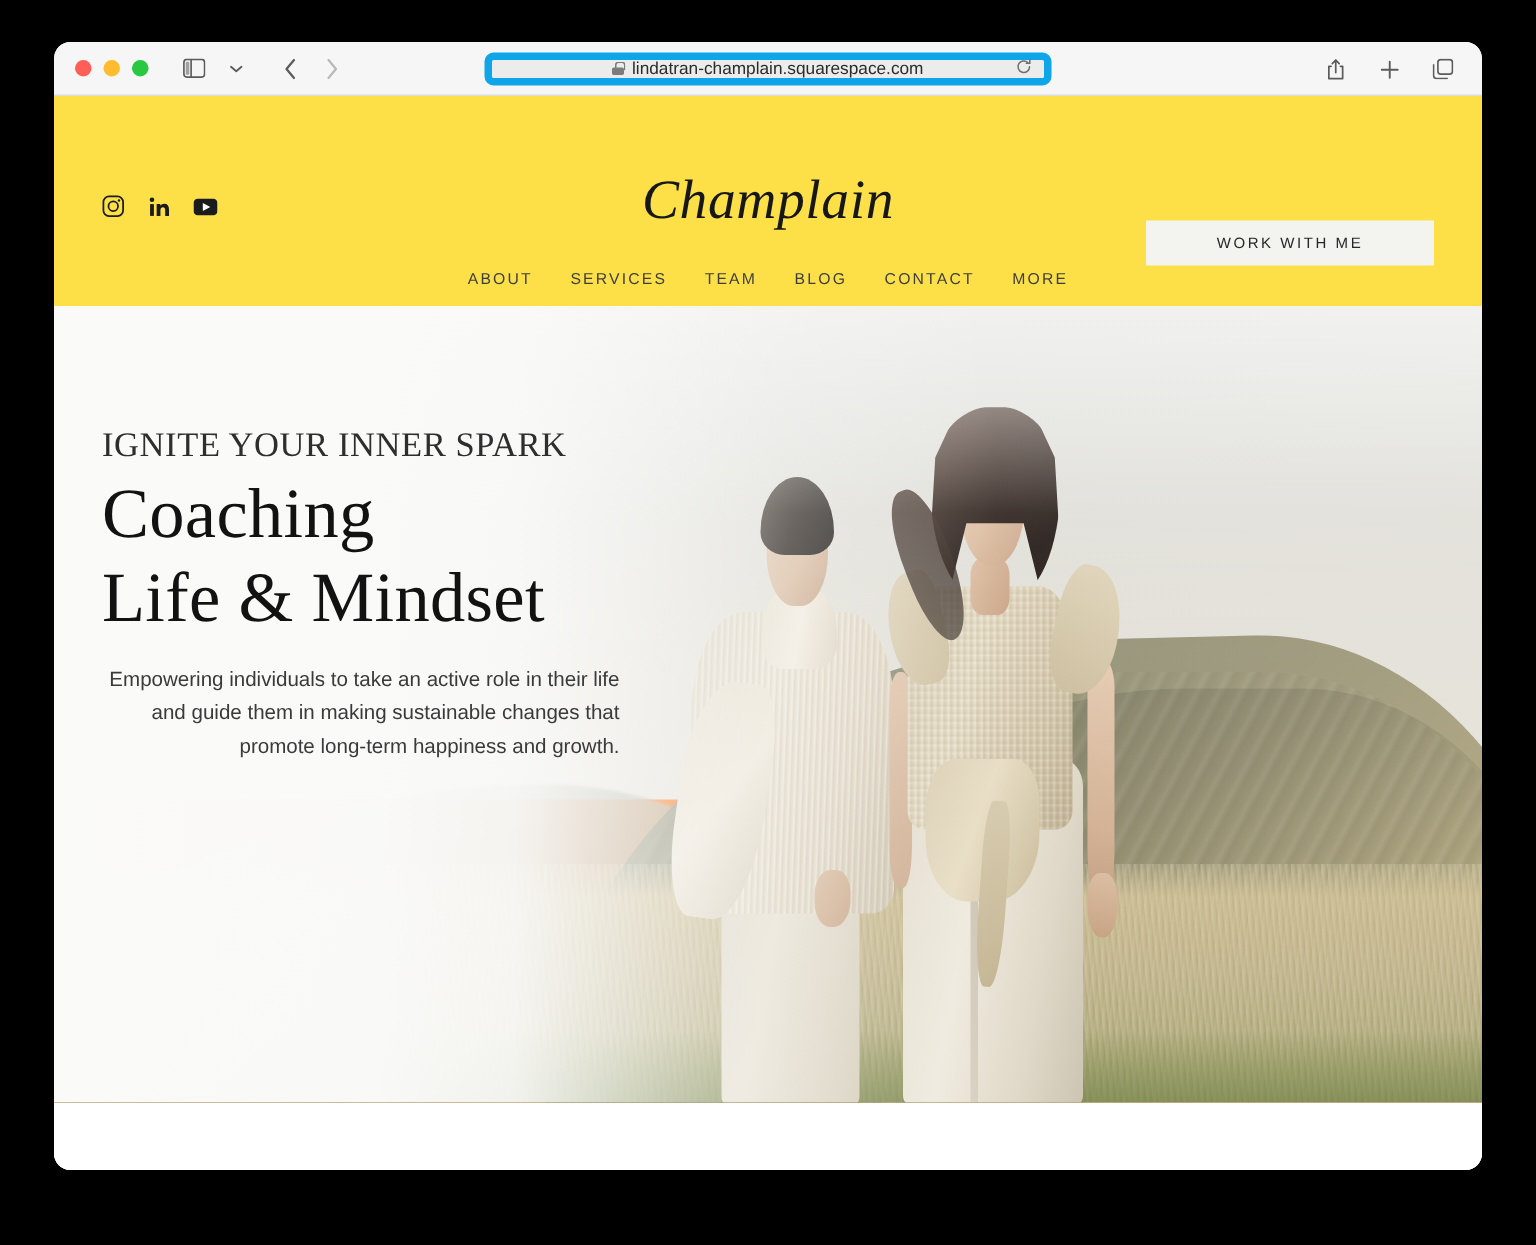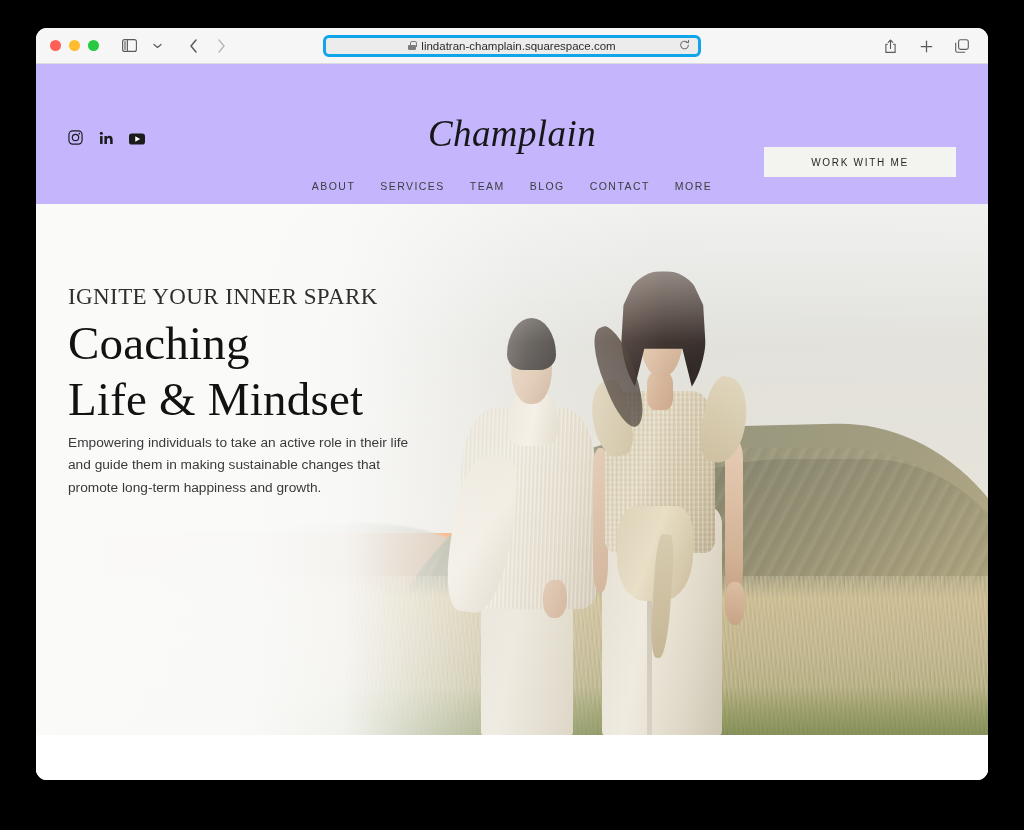--- a/index.html
+++ b/index.html
@@ -53,21 +53,21 @@
 
   .urlwrap {
     position: absolute;
     left: 50%;
     transform: translateX(-50%);
     width: 378px;
   }
   .urlbar {
     height: 22px;
     background: #ececec;
-    border: 3px solid #0ea5e9;
+    border: 5px solid #0ea5e9;
     border-radius: 6px;
     display: flex;
     align-items: center;
     justify-content: center;
     position: relative;
     font-size: 11.5px;
     color: #2b2b2b;
     gap: 5px;
   }
   .lock { width: 8px; height: 9px; position: relative; flex: none; }
@@ -90,21 +90,21 @@
     display: flex; align-items: center; gap: 12px;
   }
 
   
   .page { position: relative; height: 716px; background: #ffffff; overflow: hidden; }
 
   
   .site-header {
     position: relative;
     height: 140px;
-    background: #c4b5fd;
+    background: #fde047;
     z-index: 5;
   }
   .socials {
     position: absolute; left: 32px; top: 66px;
     display: flex; gap: 16px; align-items: center;
   }
   .social-icon { color: #1b1b1b; display: block; }
 
   .brand {
     position: absolute; top: 48px; left: 0; right: 0;
@@ -384,25 +384,26 @@
   .headline {
     font-family: "Liberation Serif", "DejaVu Serif", serif;
     font-size: 47px;
     line-height: 1.19;
     color: #121212;
     font-weight: 400;
     margin-top: 6px;
     letter-spacing: 0.2px;
   }
   .hero-body {
-    margin-top: 4px;
+    margin-top: 14px;
     font-size: 13.7px;
     line-height: 1.65;
     color: #3a3a3a;
     width: 345px;
+    text-align: right;
   }
   .btn-learn {
     margin-top: 24px;
     width: 182px; height: 31px;
     border: 1px solid #8d8d8d;
     background: transparent;
     display: flex; align-items: center; justify-content: center;
     font-size: 10px;
     letter-spacing: 1.9px;
     color: #262626;

